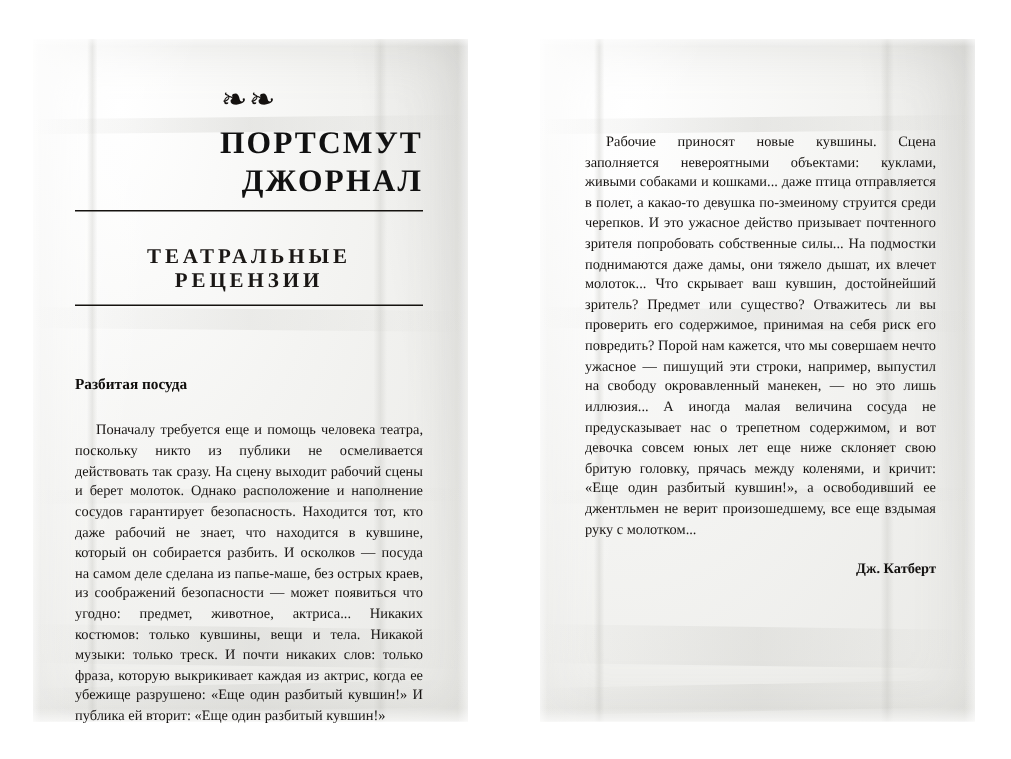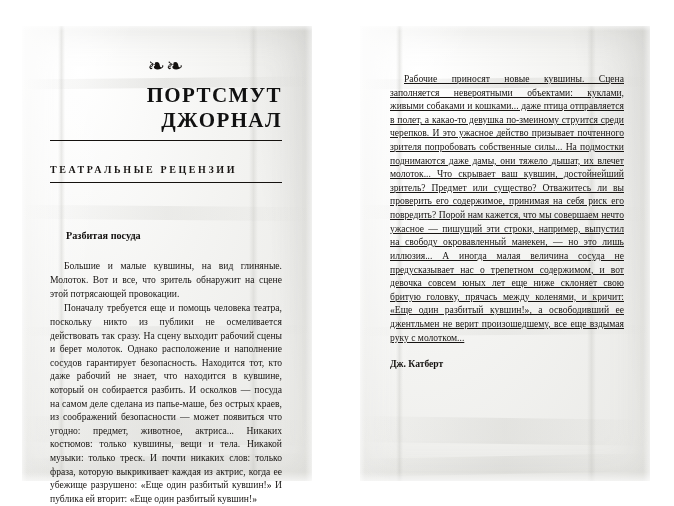--- a/index.html
+++ b/index.html
@@ -93,60 +93,61 @@
     font-family: "Liberation Serif", serif;
     font-weight: bold;
     font-size: 21px;
     letter-spacing: 1.4px;
     color: #111;
     margin: 0 0 7px 0;
     border-bottom: 1.6px solid #15120f;
     padding-bottom: 7px;
   }
   .subhead {
-    font-size: 10px;
+    text-align: center;
+    font-size: 14px;
     letter-spacing: 2.6px;
     color: #1a1715;
     font-weight: bold;
     margin-top: 23px;
   }
   .rule-under {
     border-bottom: 1.1px solid #15120f;
     margin-top: 7px;
   }
   .play-block {
     margin-top: 46px;
     font-size: 10.2px;
     font-weight: bold;
     color: #100e0c;
     line-height: 1.42;
   }
-  .play-block div { margin: 16px; }
+  .play-block div { margin: 0; }
   .body-copy {
     margin-top: 16px;
     font-size: 9.6px;
     line-height: 1.42;
     color: #171412;
     text-align: justify;
     text-justify: inter-word;
     hyphens: manual;
   }
   .body-copy p { margin: 0 0 0 0; text-indent: 14px; }
   .body-copy p + p { margin-top: 1px; }
 
   
   .content.right-col {
     left: 30px;
     right: 26px;
     top: 46px;
   }
-  .right-col .body-copy { margin-top: 0; text-decoration: underline; }
+  .right-col .body-copy { margin-top: 16px; }
   .byline {
     margin-top: 14px;
-    text-align: left;
+    text-align: right;
     font-size: 9.6px;
     font-weight: bold;
     color: #141210;
   }
 </style>
 </head>
 <body>
 
 <div class="spread">
 
@@ -167,21 +168,20 @@
       <div class="ornament">❧❧</div>
       <div class="masthead">ПОРТСМУТ ДЖОРНАЛ</div>
       <div class="subhead">ТЕАТРАЛЬНЫЕ РЕЦЕНЗИИ</div>
       <div class="rule-under"></div>
 
       <div class="play-block">
         <div>Разбитая посуда</div>
       </div>
 
       <div class="body-copy">
-        <p>Большие и малые кувшины, на вид глиняные. Молоток. Вот и все, что зритель обнаружит на сцене этой потрясающей провокации.</p>
         <p>Поначалу требуется еще и помощь человека театра, поскольку никто из публики не осмеливается действовать так сразу. На сцену выходит рабочий сцены и берет молоток. Однако расположение и наполнение сосудов гарантирует безопасность. Находится тот, кто даже рабочий не знает, что находится в кувшине, который он собирается разбить. И осколков — посуда на самом деле сделана из папье-маше, без острых краев, из соображений безопасности — может появиться что угодно: предмет, животное, актриса... Никаких костюмов: только кувшины, вещи и тела. Никакой музыки: только треск. И почти никаких слов: только фраза, которую выкрикивает каждая из актрис, когда ее убежище разрушено: «Еще один разбитый кувшин!» И публика ей вторит: «Еще один разбитый кувшин!»</p>
       </div>
     </div>
   </div>
 
   <div class="page right">
     <div class="crease c1"></div>
     <div class="crease c2"></div>
     <div class="crease c3"></div>
     <div class="crease c4"></div>

